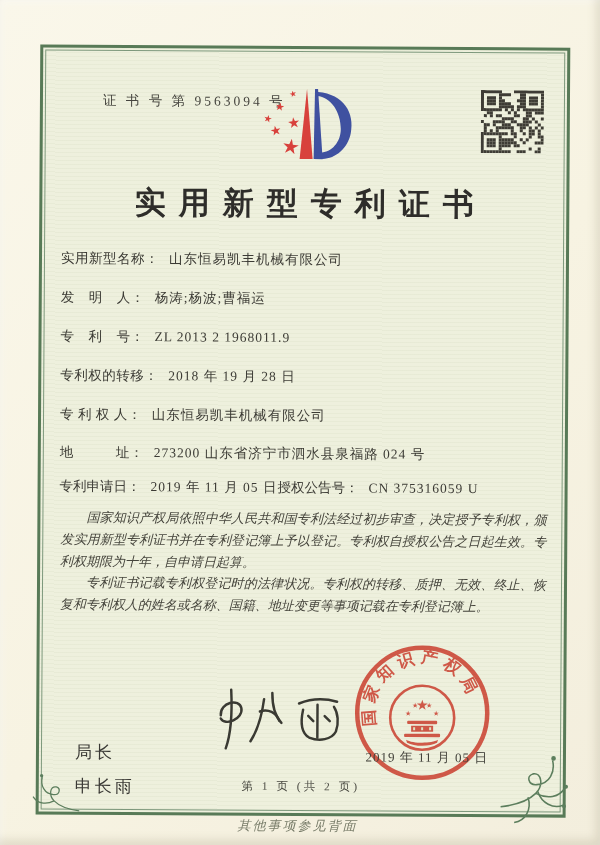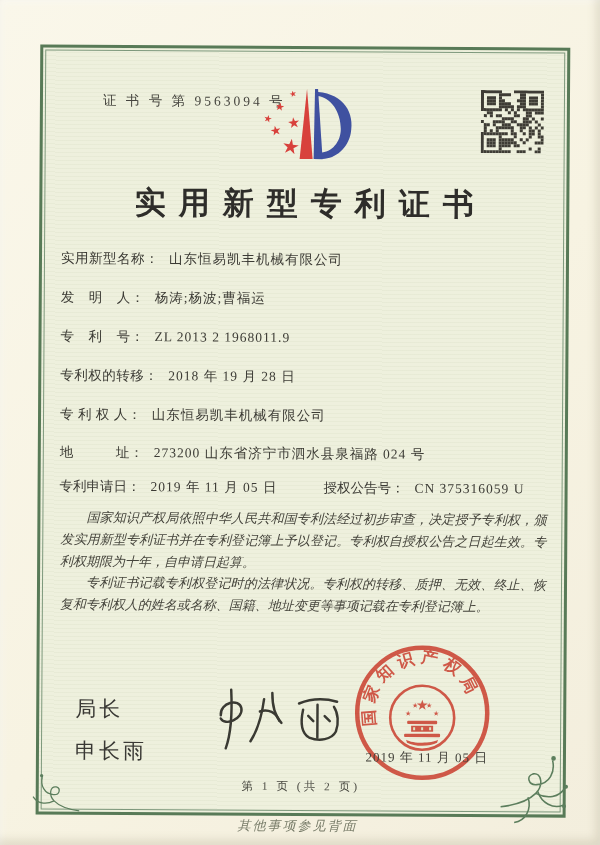--- a/index.html
+++ b/index.html
@@ -16,25 +16,25 @@
   .certno{position:absolute;left:60px;top:44px;font-size:13.5px;color:#45443e;letter-spacing:3px;}
   .logo{position:absolute;left:206px;top:36px;width:112px;height:92px;}
   .qr{position:absolute;left:438px;top:40px;width:63px;height:63px;}
   .title{position:absolute;left:0;top:134px;width:100%;text-align:center;
     font-size:31px;font-weight:700;color:#2e2d2a;letter-spacing:13px;text-indent:13px;}
   .fields{position:absolute;left:19px;top:202px;width:486px;font-size:13.5px;color:#3c3b35;}
   .frow{position:absolute;left:0;white-space:nowrap;}
   .flabel{display:inline-block;letter-spacing:.5px;}
   .fvalue{margin-left:10px;letter-spacing:1px;}
   .grantrow{position:absolute;left:19px;top:430px;width:500px;font-size:13.5px;color:#3c3b35;white-space:nowrap;}
-  .grantrow .pair2{margin-left:46px;}
+  .grantrow .pair2{}
   .paras{position:absolute;left:20px;top:459px;width:486px;font-size:13px;line-height:1.68;
     color:#45443c;text-align:justify;}
   .paras p{margin:0;text-indent:2em;font-style:italic;}
-  .director{position:absolute;left:36px;top:640px;font-size:21px;color:#3a3935;letter-spacing:3px;line-height:2.0;}
+  .director{position:absolute;left:36px;top:688px;font-size:17px;color:#3a3935;letter-spacing:3px;line-height:2.0;}
   .signature{position:absolute;left:158px;top:636px;width:150px;height:72px;}
   .seal{position:absolute;left:308px;top:588px;width:150px;height:150px;
     mix-blend-mode:multiply;opacity:.92;}
   .sealdate{position:absolute;left:318px;top:699px;width:140px;text-align:center;
     font-size:13px;color:#44433c;letter-spacing:1px;z-index:5;}
   .pageinfo{position:absolute;left:0;top:730px;width:100%;text-align:center;
     font-size:11.5px;color:#4a4a42;letter-spacing:3px;}
   .footnote{position:absolute;left:0;top:817px;width:100%;text-align:center;
     font-size:13px;color:#787c69;font-style:italic;letter-spacing:2px;}
   .flourish{position:absolute;pointer-events:none;}

